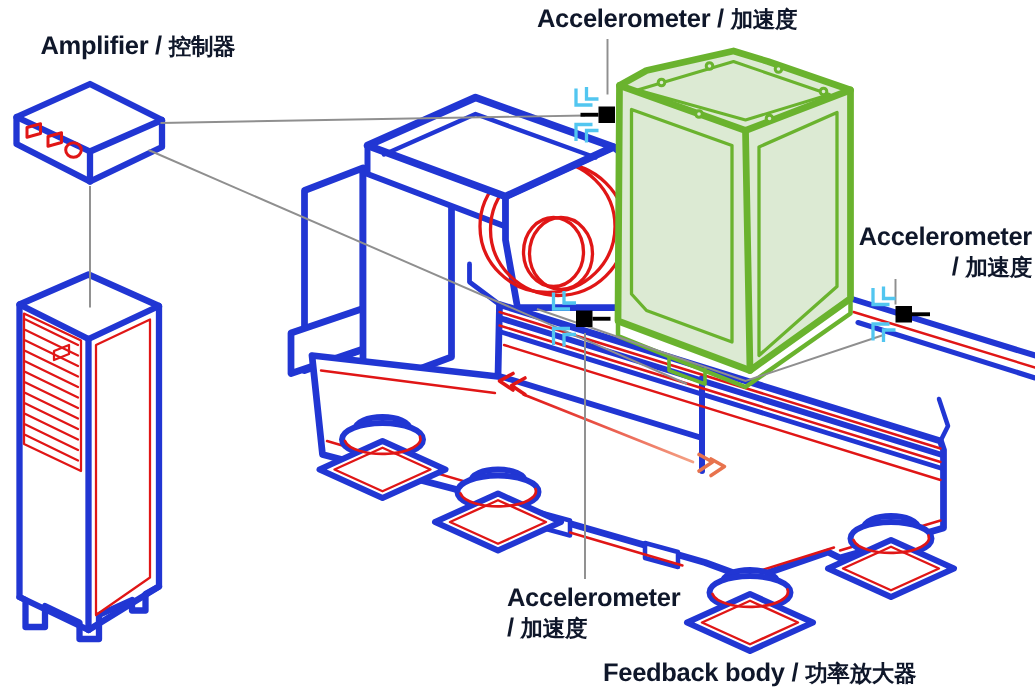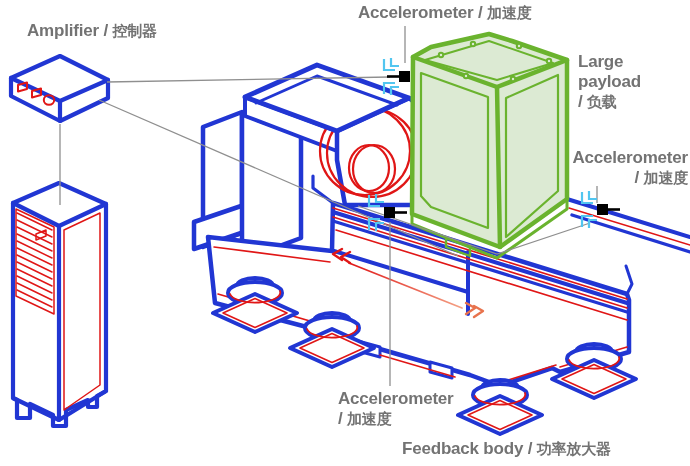--- a/index.html
+++ b/index.html
@@ -1,19 +1,19 @@
 <!DOCTYPE html>
 <html><head>
 <meta charset="utf-8">
 <style>
   html,body{margin:0;padding:0;background:#fff;}
   .stage{position:relative;width:690px;height:466px;background:#fff;overflow:hidden;
          font-family:"Liberation Sans",sans-serif;}
   .stage svg{position:absolute;left:0;top:0;}
-  .lbl{position:absolute;font-weight:bold;color:#737373;font-size:17px;line-height:1.18;
+  .lbl{position:absolute;font-weight:bold;color:#0f172a;font-size:17px;line-height:1.18;
        white-space:nowrap;letter-spacing:-0.2px;}
   .lbl .zh{font-size:15px;}
   .lbl .sep{font-weight:600;}
   .two{white-space:normal;}
   .right{text-align:right;}
 </style>
 </head>
 <body>
 
 <div class="stage">
@@ -200,21 +200,20 @@
       <rect x="0" y="0" width="11" height="11" fill="#000"></rect>
     </g>
   </g>
 </svg>
 
 <div class="lbl" style="left:27px;top:21px"><span>Amplifier</span><span class="sep"> / </span><span class="zh">控制器</span></div>
 
 
 <div class="lbl" style="left:358px;top:3px"><span>Accelerometer</span><span class="sep"> / </span><span class="zh">加速度</span></div>
 
-<div class="lbl two" style="left:578px;top:52px"><span>Large payload</span><br><span class="sep">/ </span><span class="zh">负载</span></div>
 
 <div class="lbl two right" style="right:2px;top:148px"><span>Accelerometer</span><br><span class="sep">/ </span><span class="zh">加速度</span></div>
 
 <div class="lbl two" style="left:338px;top:389px"><span>Accelerometer</span><br><span class="sep">/ </span><span class="zh">加速度</span></div>
 
 
 <div class="lbl" style="left:402px;top:439px"><span>Feedback body</span><span class="sep"> / </span><span class="zh">功率放大器</span></div>
 
 </div>
 

